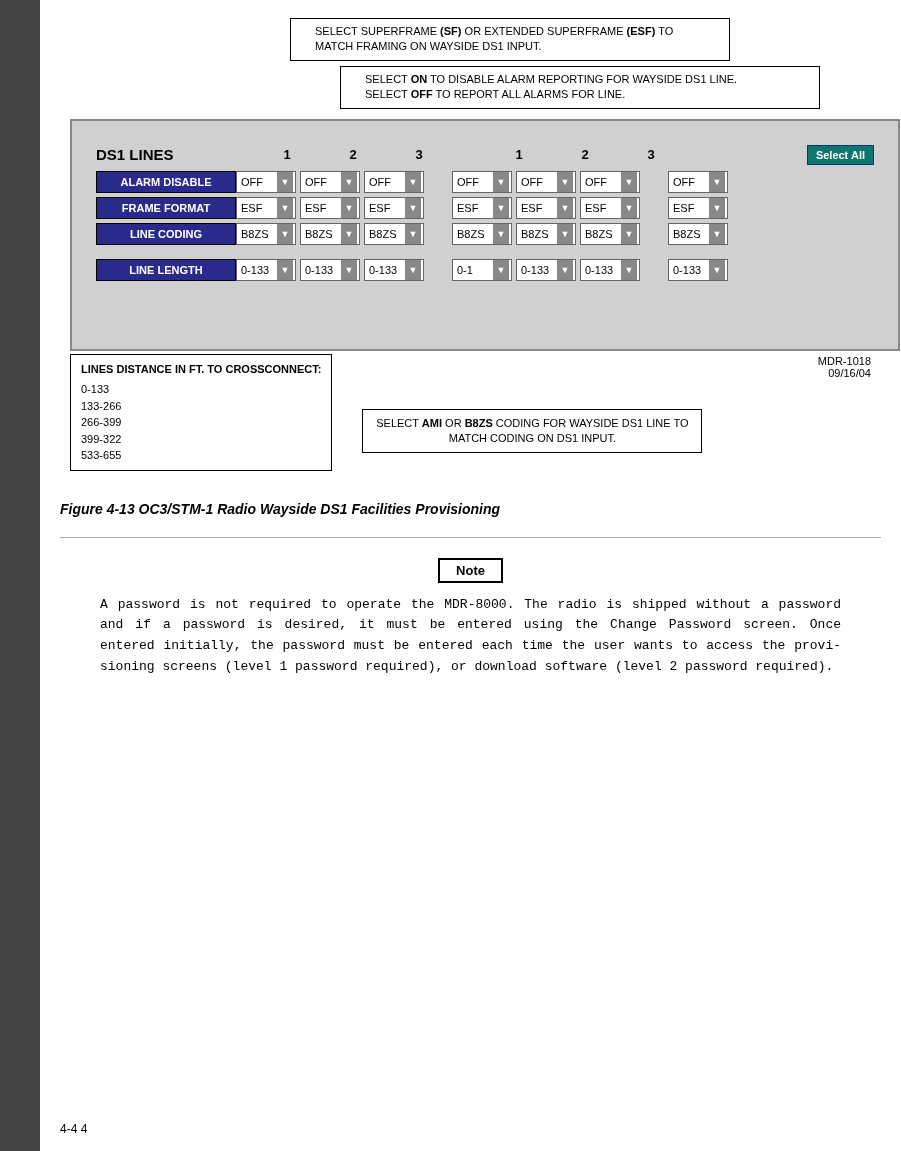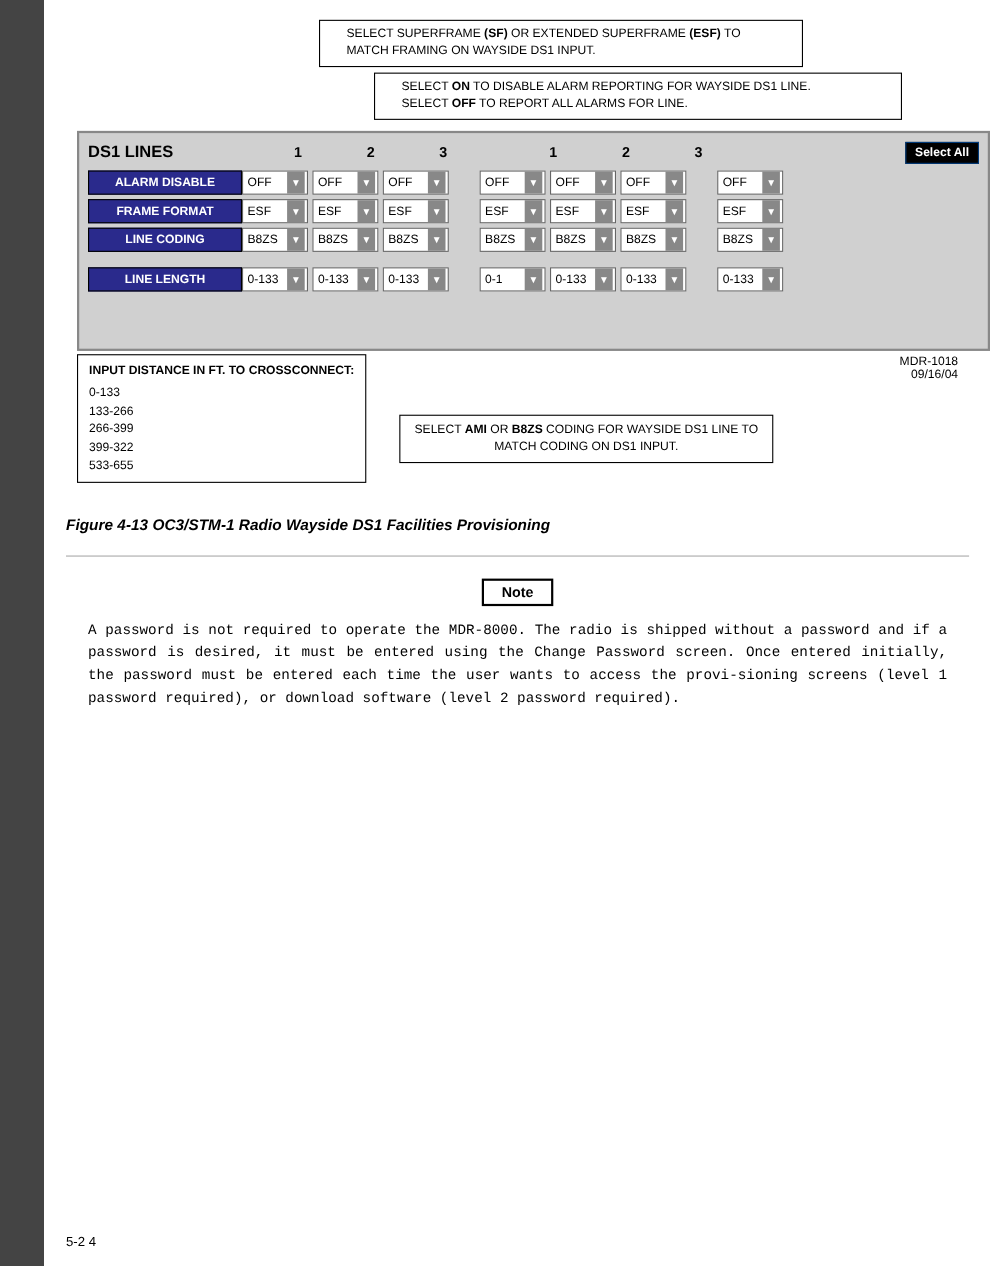--- a/index.html
+++ b/index.html
@@ -36,21 +36,21 @@
       line-height: 1.4;
       display: inline-block;
     }
 
     
     .ds1-panel {
       border: 2px solid #888;
       background: #d0d0d0;
       margin-top: 10px;
       margin-left: 10px;
-      padding: 8px;
+      padding: 24px;
       width: 830px;
     }
 
     .ds1-header-row {
       display: flex;
       align-items: center;
       margin-bottom: 6px;
     }
 
     .ds1-title {
@@ -66,21 +66,21 @@
     }
 
     .col-num {
       font-size: 13px;
       font-weight: bold;
       width: 62px;
       text-align: center;
     }
 
     .select-all-btn {
-      background: #000000;
+      background: #0f766e;
       color: #fff;
       border: 1px solid #003a7a;
       font-size: 11px;
       font-weight: bold;
       padding: 3px 8px;
       cursor: pointer;
       margin-left: auto;
     }
 
     
@@ -160,21 +160,21 @@
     .figure-caption {
       font-size: 14px;
       font-weight: bold;
       font-style: italic;
       margin-top: 30px;
       margin-bottom: 20px;
     }
 
     
     .note-section {
-      margin: 20px 20px;
+      margin: 20px 40px;
     }
 
     .note-label-box {
       border: 2px solid #000;
       display: inline-block;
       padding: 3px 16px;
       font-size: 13px;
       font-weight: bold;
       margin-bottom: 12px;
     }
@@ -393,21 +393,21 @@
     <div style="text-align:right; font-size:11px; margin-right:10px; margin-top:4px;">
       <div>MDR-1018</div>
       <div>09/16/04</div>
     </div>
 
   </div>
 
   <div style="display:flex; margin-left:10px; margin-top:-30px; gap:30px; align-items:flex-start;">
 
     <div class="distance-callout">
-      <div style="font-size:11px; font-weight:bold; margin-bottom:4px;">INPUT DISTANCE IN FT. TO CROSSCONNECT:</div>
+      <div style="font-size:11px; font-weight:bold; margin-bottom:4px;">LINES DISTANCE IN FT. TO CROSSCONNECT:</div>
       <div style="font-size:11px;">0-133</div>
       <div style="font-size:11px;">133-266</div>
       <div style="font-size:11px;">266-399</div>
       <div style="font-size:11px;">399-322</div>
       <div style="font-size:11px;">533-655</div>
     </div>
 
     <div class="coding-callout" style="margin-top:55px;text-align:center;">
       SELECT <strong>AMI</strong> OR <strong>B8ZS</strong> CODING FOR WAYSIDE DS1 LINE TO MATCH CODING ON DS1 INPUT.
     </div>
@@ -420,13 +420,13 @@
 
   <div class="note-section">
     <div class="note-center">
       <div class="note-label-box">Note</div>
     </div>
     <p class="note-text">A password is not required to operate the MDR-8000. The radio is shipped without a password and if a password is desired, it must be entered using the Change Password screen. Once entered initially, the password must be entered each time the user wants to access the provi-sioning screens (level 1 password required), or download software (level 2 password required).</p>
   </div>
 
 </div>
 
-<div class="page-number">5-2 4</div>
+<div class="page-number">4-4 4</div>
 
 </body></html>

